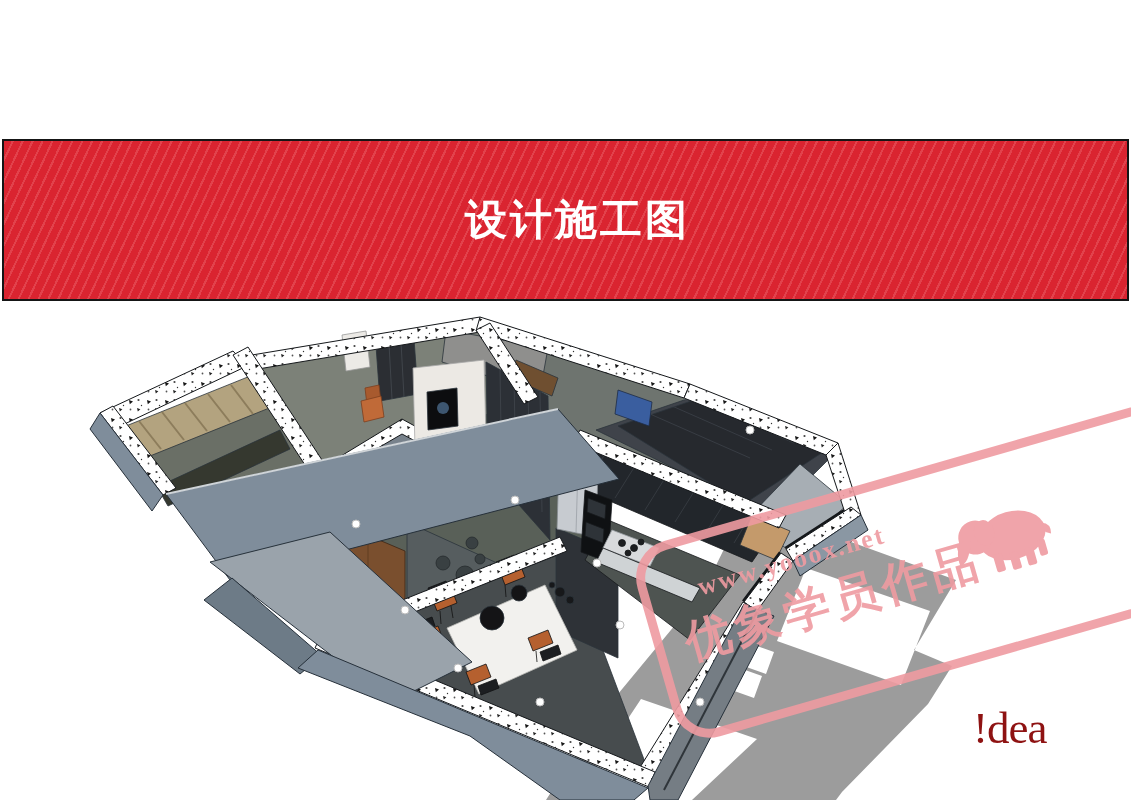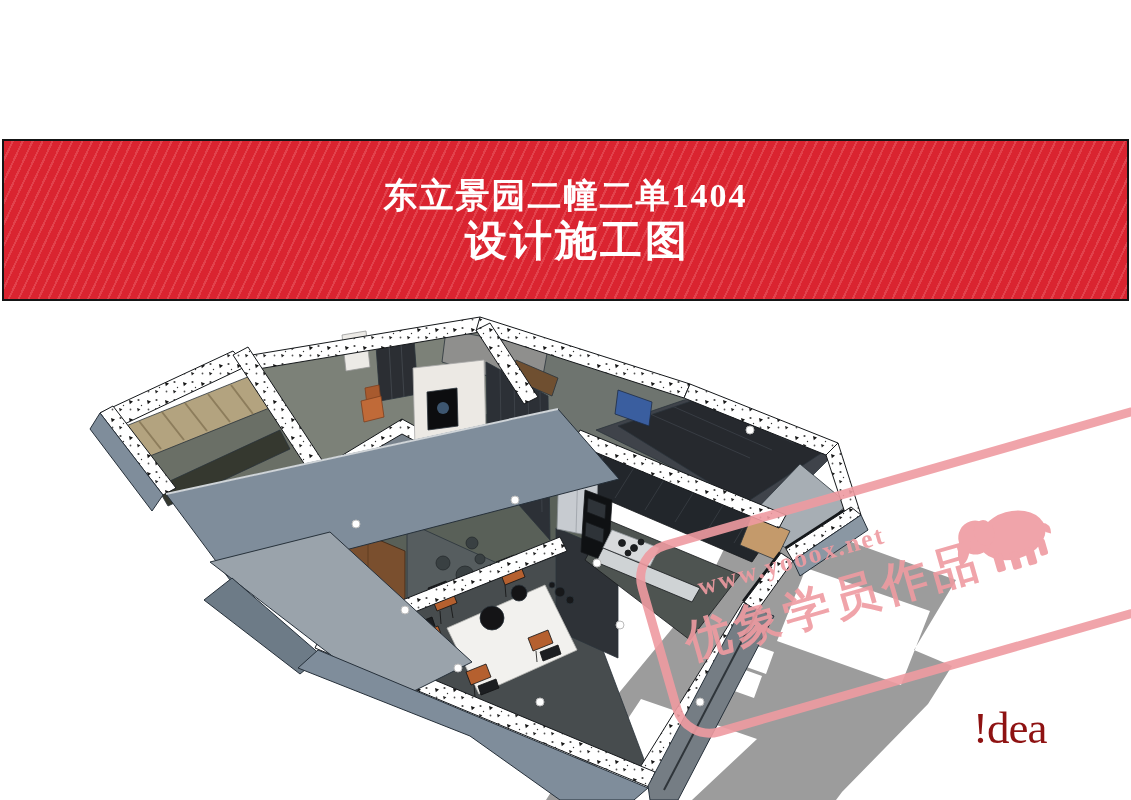--- a/index.html
+++ b/index.html
@@ -14,21 +14,20 @@
   .model{position:absolute;left:0;top:0;width:1131px;height:800px;}
   .logo{position:absolute;left:973px;top:706px;font-size:45px;font-weight:normal;
         color:#8e1212;letter-spacing:-1px;line-height:1;}
 </style>
 </head>
 <body>
 
 <div class="stage">
 
   <div class="banner">
-    <div class="l1">东立景园二幢二单1404</div>
     <div class="l2">设计施工图</div>
   </div>
 
   <svg class="model" viewBox="0 0 1131 800">
     <defs>
       <pattern id="speck" patternUnits="userSpaceOnUse" width="18" height="18">
         <rect width="18" height="18" fill="#ffffff"></rect>
         <path d="M3,4 l4,1.6 -3.2,2.6 z" fill="#151515"></path>
         <circle cx="12.5" cy="4" r="1.1" fill="#444"></circle>
         <path d="M11,12 l3.4,1.2 -2.6,2.4 z" fill="#222"></path>

